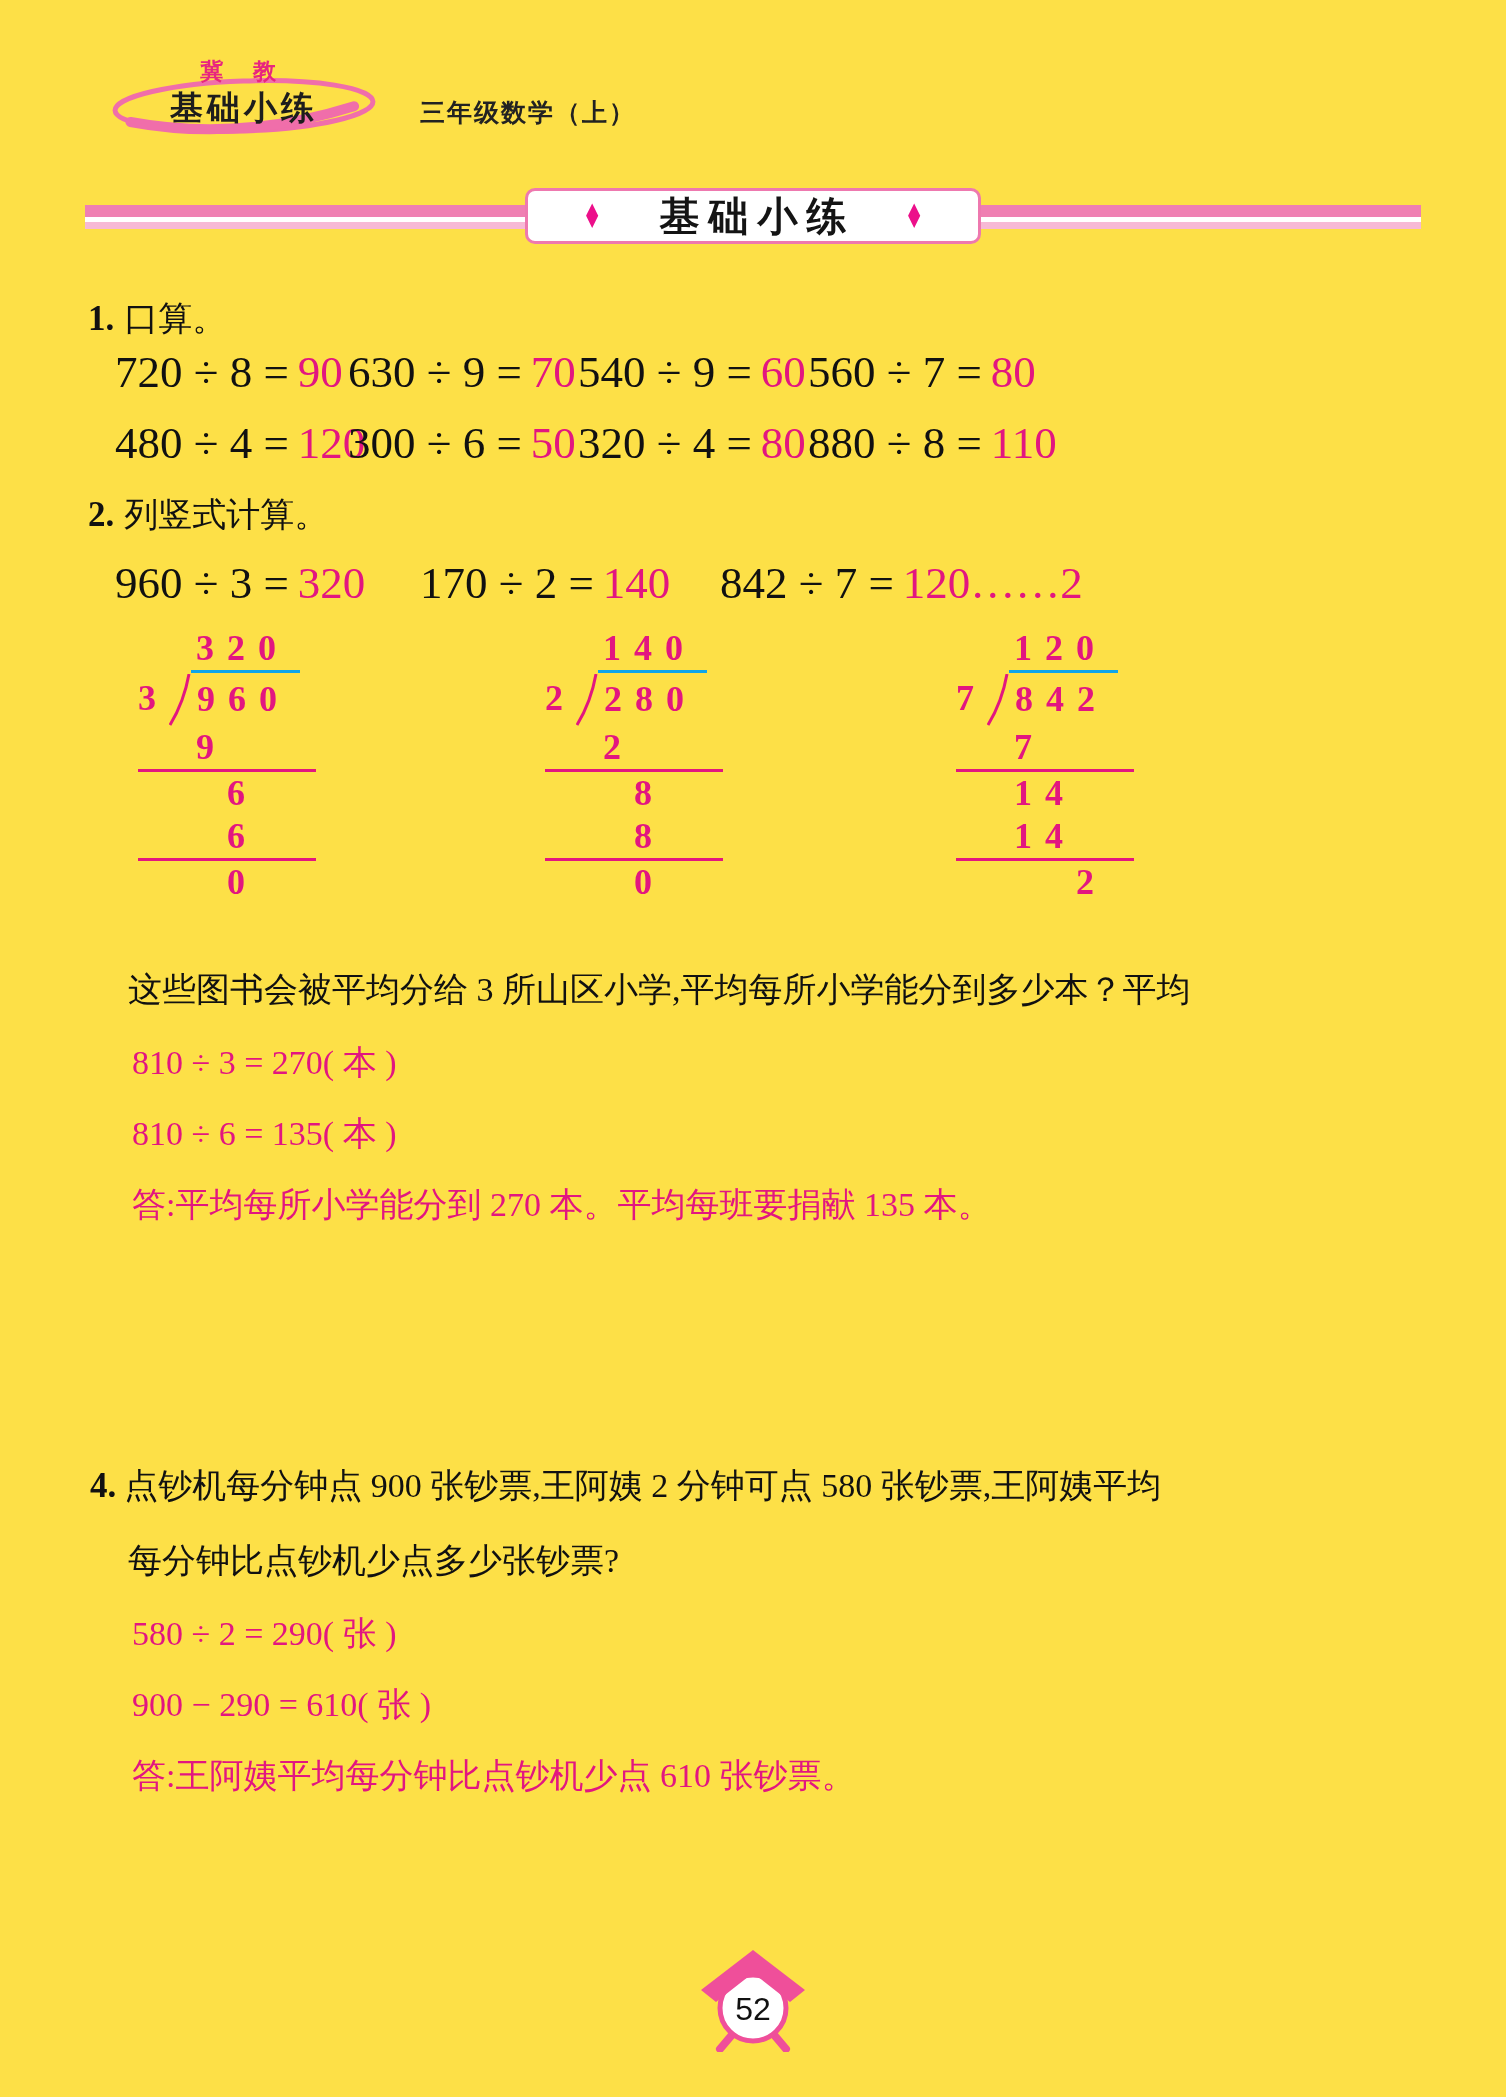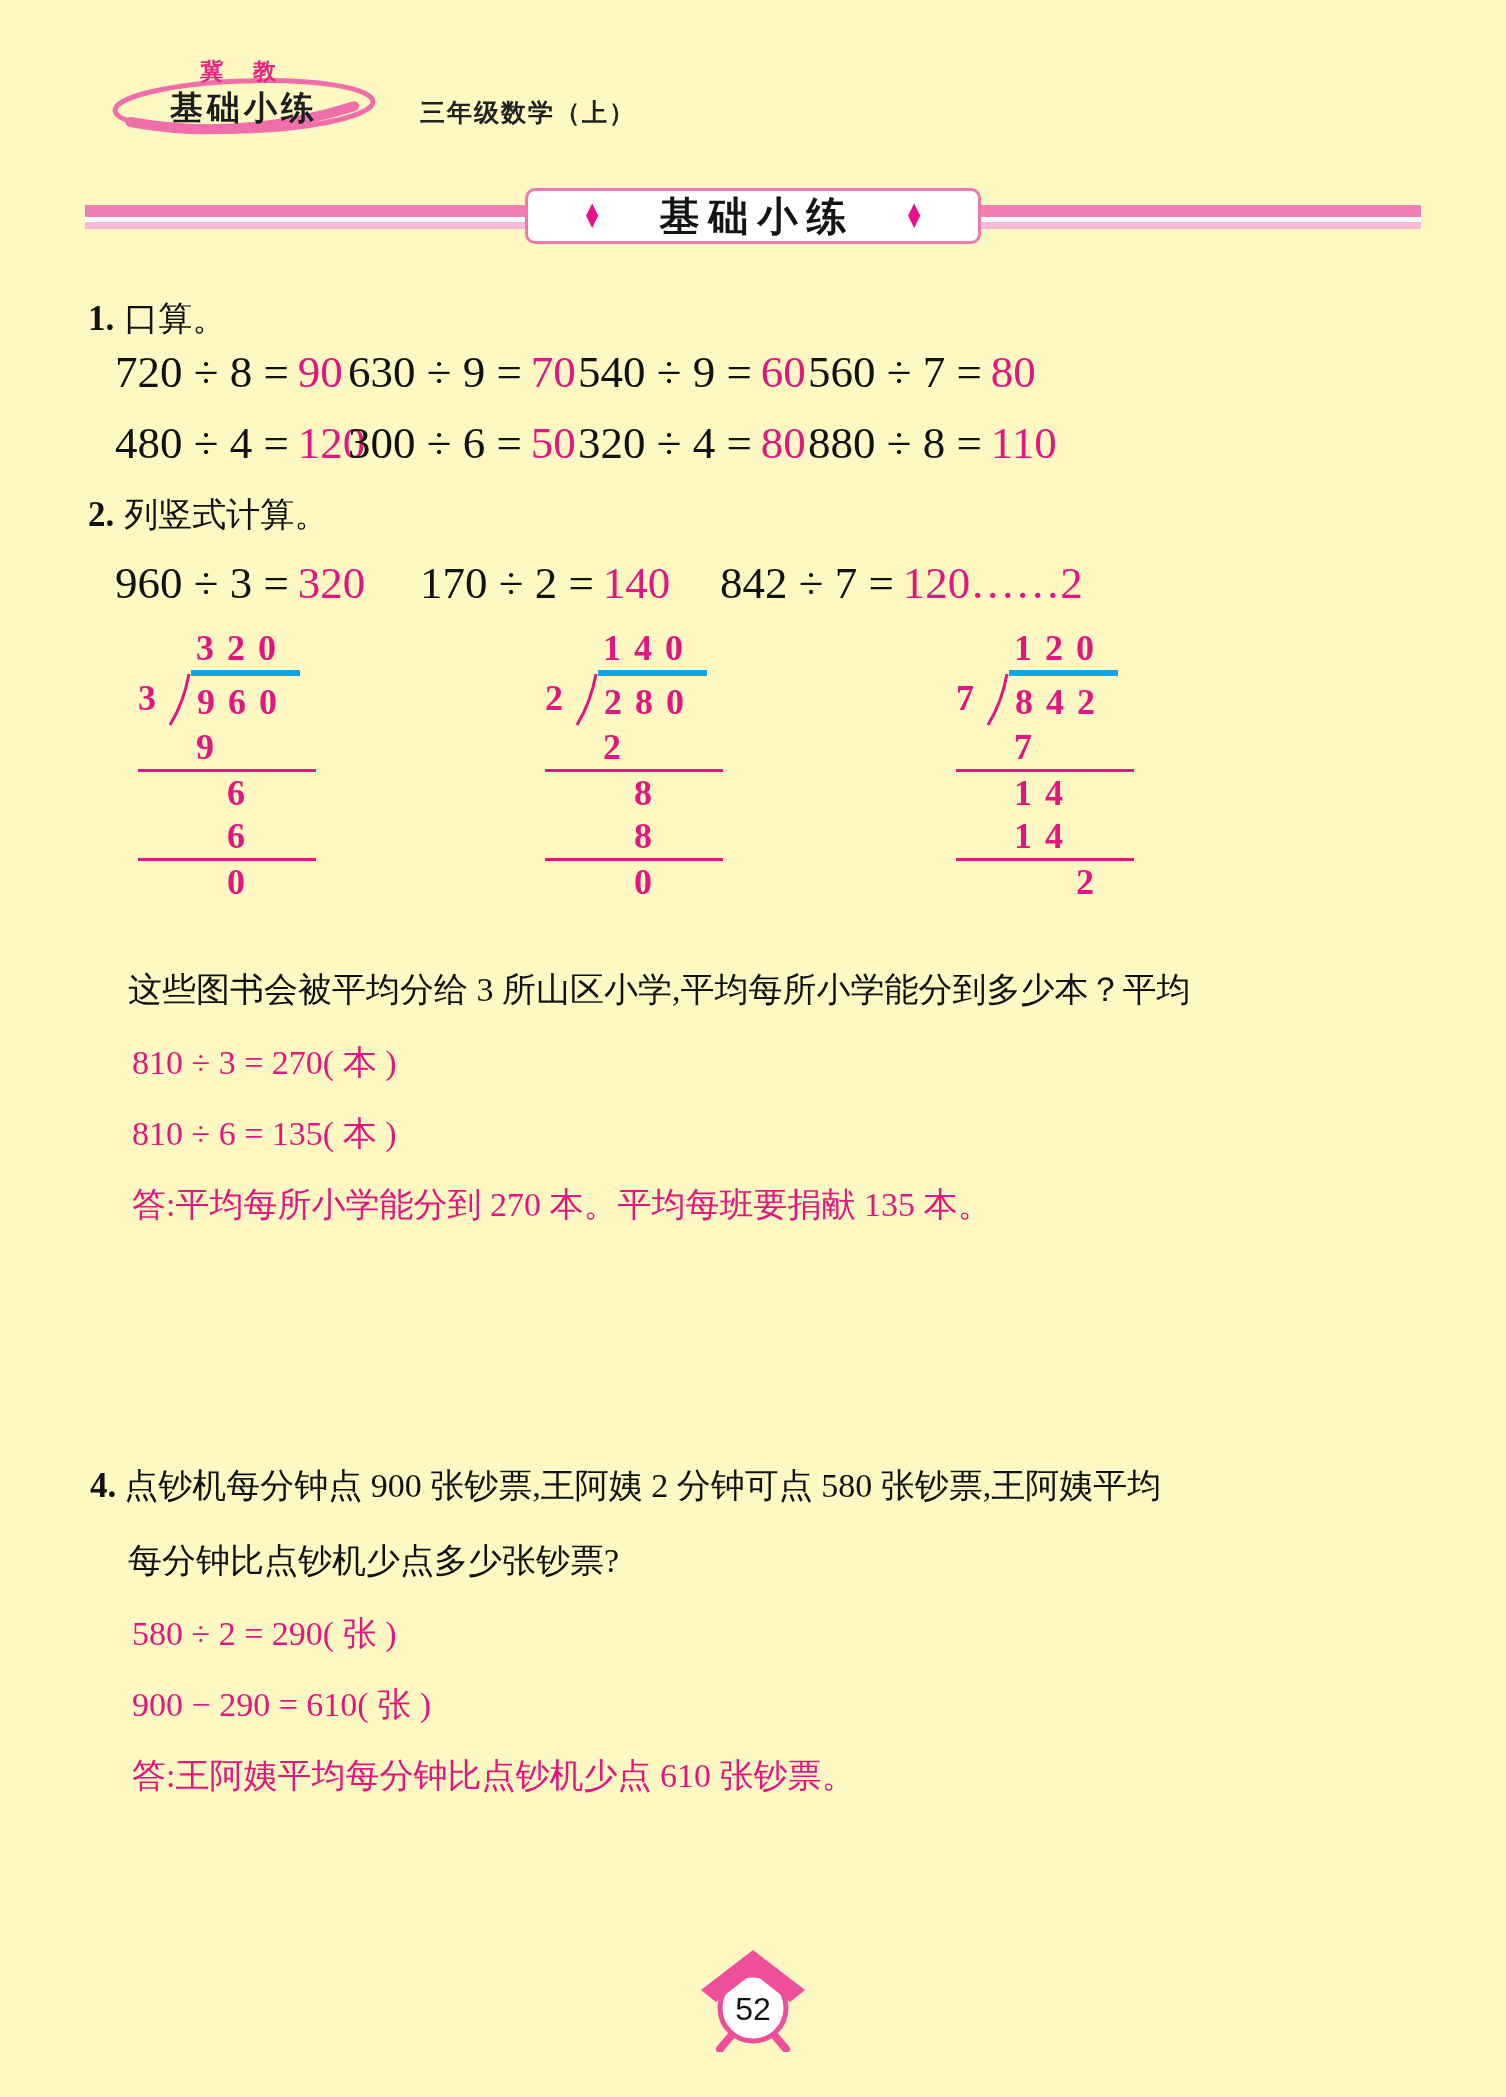--- a/index.html
+++ b/index.html
@@ -1,18 +1,18 @@
 <!DOCTYPE html>
 <html><head>
 <meta charset="utf-8">
 <style>
   html,body{margin:0;padding:0;background:#fff;}
   .page{
     position:relative;width:1506px;height:2097px;margin:0 auto;
-    background:#fef9c3;overflow:hidden;
+    background:#fde047;overflow:hidden;
     font-family:"Liberation Serif",serif;color:#111;
   }
   
   .brand{position:absolute;left:108px;top:44px;width:272px;height:96px;}
   .brand svg{position:absolute;left:0;top:0;}
   .brand-tag{
     position:absolute;top:12px;left:0;width:100%;text-align:center;
     color:#e8257f;font-weight:bold;font-size:23px;letter-spacing:12px;
     font-family:"Liberation Serif",serif;
   }
@@ -67,21 +67,21 @@
   .longdiv{
     position:absolute;top:626px;width:178px;
     color:#e21680;font-weight:bold;font-size:36px;letter-spacing:13px;
     font-family:"Liberation Serif",serif;
   }
   .ld-1{left:138px;} .ld-2{left:545px;} .ld-3{left:956px;}
   .ld-q{padding-left:58px;height:44px;line-height:44px;}
   .ld-main{display:flex;height:56px;align-items:stretch;}
   .ld-divisor{line-height:56px;}
   .ld-bracket{margin-top:4px;}
-  .ld-dividend{border-top:6px solid #0ea5e9;line-height:53px;padding:0 10px 0 6px;}
+  .ld-dividend{border-top:3px solid #0ea5e9;line-height:53px;padding:0 10px 0 6px;}
   .ld-step{height:43px;line-height:43px;}
   .ld-step.u{border-bottom:3px solid #e21680;}
   .ind0{padding-left:58px;} .ind1{padding-left:89px;} .ind2{padding-left:120px;}
   
   .word-q{position:absolute;left:90px;width:1330px;font-size:34px;}
   .word-q .line{line-height:75px;color:#111;}
   .word-q .line.cont{padding-left:38px;}
   .word-q .q-label{margin-right:8px;}
   .word-q .sol{line-height:71px;color:#e21680;padding-left:42px;white-space:nowrap;}
   .q3{top:952px;} .q4{top:1448px;}

